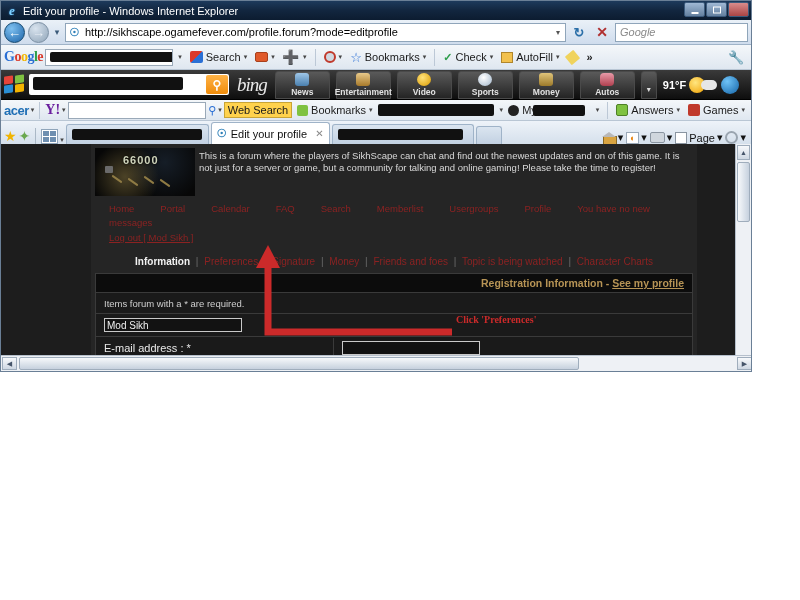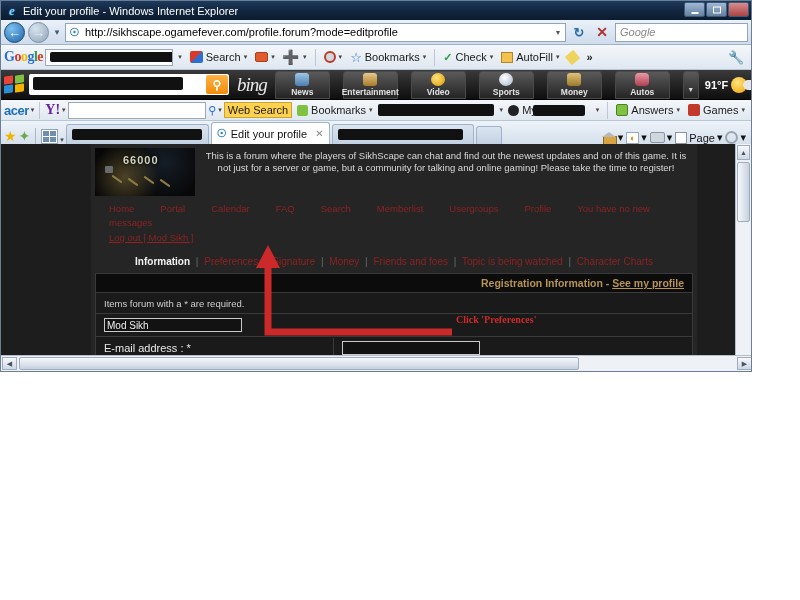--- a/index.html
+++ b/index.html
@@ -134,21 +134,21 @@
   }
   .bingsearch .go {
     position:absolute; right:1px; top:1px; width:22px;height:19px;
     background:linear-gradient(180deg,#ffb347,#f08c0a); border-radius:2px;
     display:flex;align-items:center;justify-content:center;color:#fff;font-size:12px;font-weight:bold;
   }
   .bingword {
     color:#e9e9e9; font-size:19px; font-family:"Liberation Serif",serif;
     font-style:italic; padding: 0 8px; flex:0 0 auto; letter-spacing:-1px;
   }
-  .bingtabs { display:flex; align-items:center; gap:13px; flex:0 0 auto; }
+  .bingtabs { display:flex; align-items:center; gap:6px; flex:0 0 auto; }
   .bingtab {
     width: 55px; height: 28px; background: linear-gradient(180deg,#5a5a5a,#242424);
     border:1px solid #4a4a4a; border-radius:3px 3px 0 0;
     display:flex; flex-direction:column; align-items:center; justify-content:flex-end;
     padding-bottom:1px;
   }
   .bingtab .ic { width:14px;height:13px;border-radius:3px; margin-bottom:1px; }
   .bingtab span { color:#e2e2e2; font-size:8.5px; font-weight:bold; }
   .bingmore {
     width:16px;height:28px;background:linear-gradient(180deg,#5a5a5a,#242424);
@@ -214,21 +214,21 @@
       #070707;
     position:relative; overflow:hidden; flex:0 0 auto;
   }
   .bannerimg .num{
     position:absolute;left:28px;top:6px;color:#cfd4bb;font-size:11px;font-weight:bold;
     font-family:"Liberation Sans",sans-serif; letter-spacing:1px; text-shadow:0 0 3px #000;
   }
   .bannerimg .spark{position:absolute;background:#8f7b44;transform:rotate(35deg);border-radius:1px;}
   .bannertext{
     flex:1 1 auto; color:#d9d9d9; font-size:9.5px; line-height:11.5px;
-    padding: 2px 4px 0 4px; text-align:center;
+    padding: 2px 4px 0 4px; 
     font-family:"Liberation Sans",sans-serif;
   }
 
   .navlinks{
     padding: 6px 0 4px 18px; font-size:9.5px; line-height:14px;
     color:#8c2222;
   }
   .navlinks a{ color:#8c2222; text-decoration:none; margin-right:26px; }
   .navlinks .logout{ display:block; margin-top:1px;text-decoration:underline; }
 

